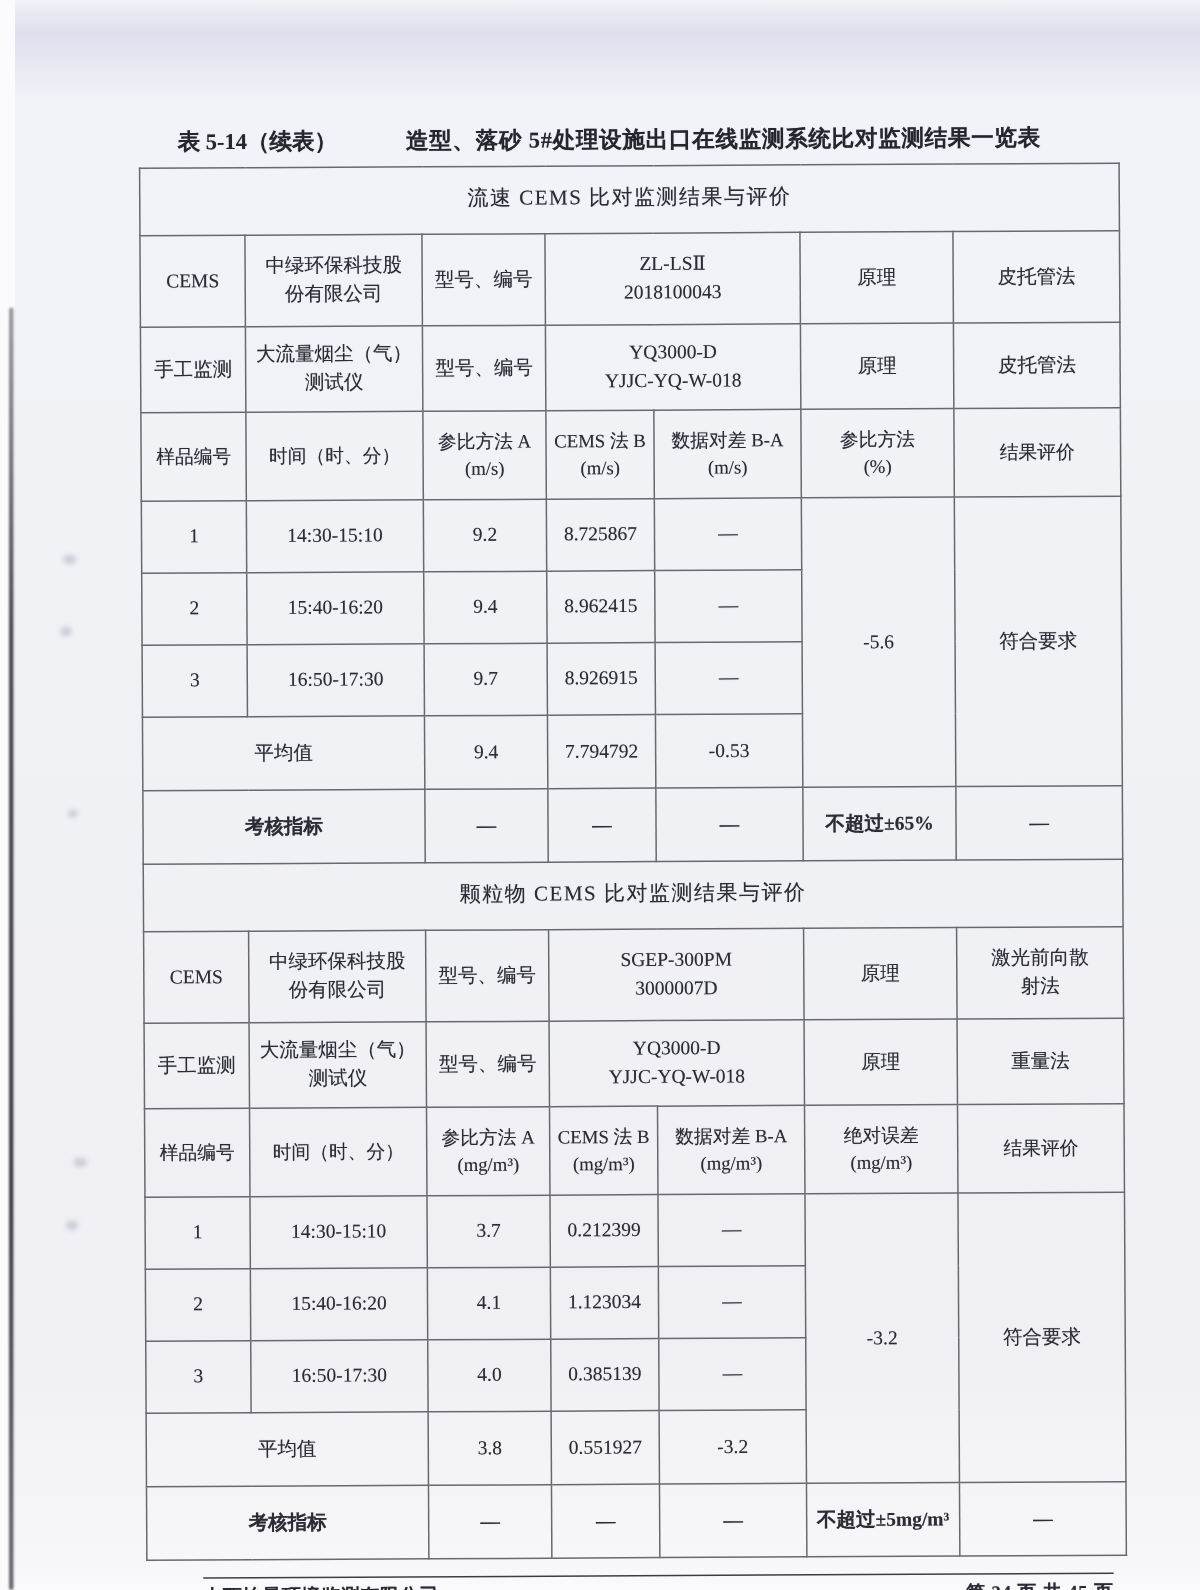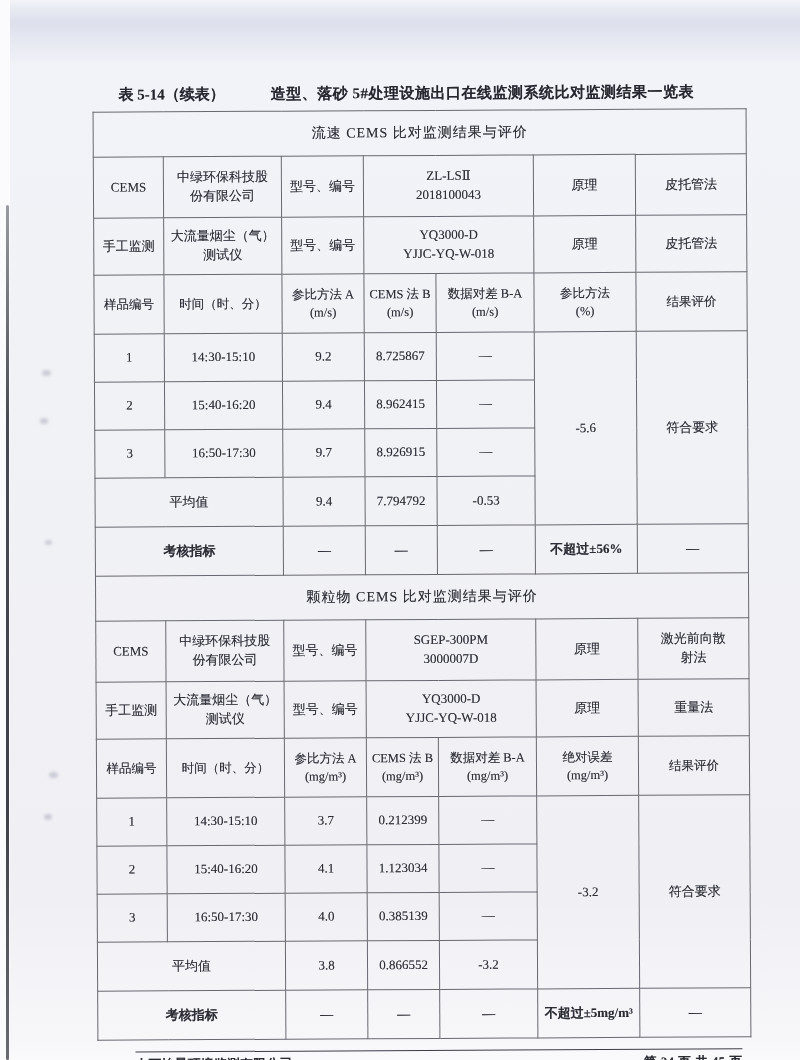--- a/index.html
+++ b/index.html
@@ -151,21 +151,21 @@
         <td colspan="2">平均值</td>
         <td>9.4</td>
         <td>7.794792</td>
         <td>-0.53</td>
       </tr>
       <tr class="chk">
         <td colspan="2">考核指标</td>
         <td>—</td>
         <td>—</td>
         <td>—</td>
-        <td>不超过±56%</td>
+        <td>不超过±65%</td>
         <td>—</td>
       </tr>
 
       <tr>
         <td class="section" colspan="7">颗粒物 CEMS 比对监测结果与评价</td>
       </tr>
       <tr class="inst1">
         <td>CEMS</td>
         <td>中绿环保科技股
 份有限公司</td>
@@ -218,21 +218,21 @@
       <tr class="dat">
         <td>3</td>
         <td>16:50-17:30</td>
         <td>4.0</td>
         <td>0.385139</td>
         <td>—</td>
       </tr>
       <tr class="avg">
         <td colspan="2">平均值</td>
         <td>3.8</td>
-        <td>0.866552</td>
+        <td>0.551927</td>
         <td>-3.2</td>
       </tr>
       <tr class="chk">
         <td colspan="2">考核指标</td>
         <td>—</td>
         <td>—</td>
         <td>—</td>
         <td>不超过±5mg/m³</td>
         <td>—</td>
       </tr>

